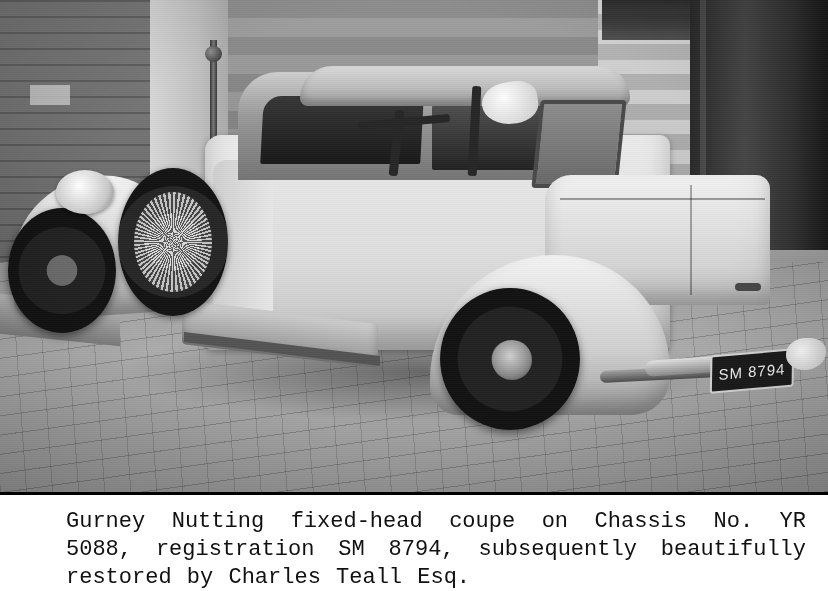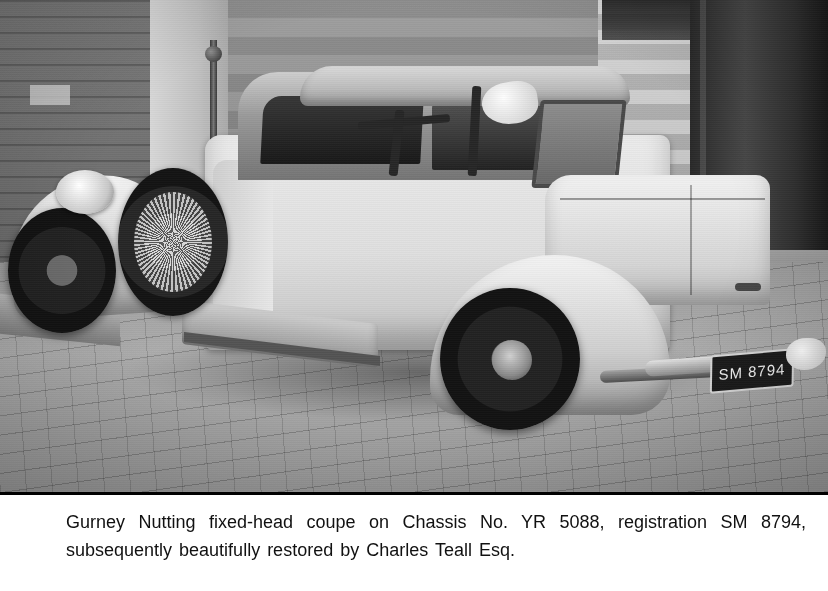--- a/index.html
+++ b/index.html
@@ -295,22 +295,22 @@
     left: 0;
     top: 498px;
     width: 828px;
     height: 93px;
     background: #ffffff;
     box-sizing: border-box;
     padding: 10px 22px 0 66px;
   }
   .caption p {
     margin: 0;
-    font-family: Liberation Sans, sans-serif;
-    font-size: 18px;
+    font-family: Liberation Mono, monospace;
+    font-size: 22px;
     line-height: 28px;
     color: #111111;
     text-align: justify;
     text-justify: inter-word;
     word-spacing: 2px;
   }
 </style>
 </head>
 <body>
 

